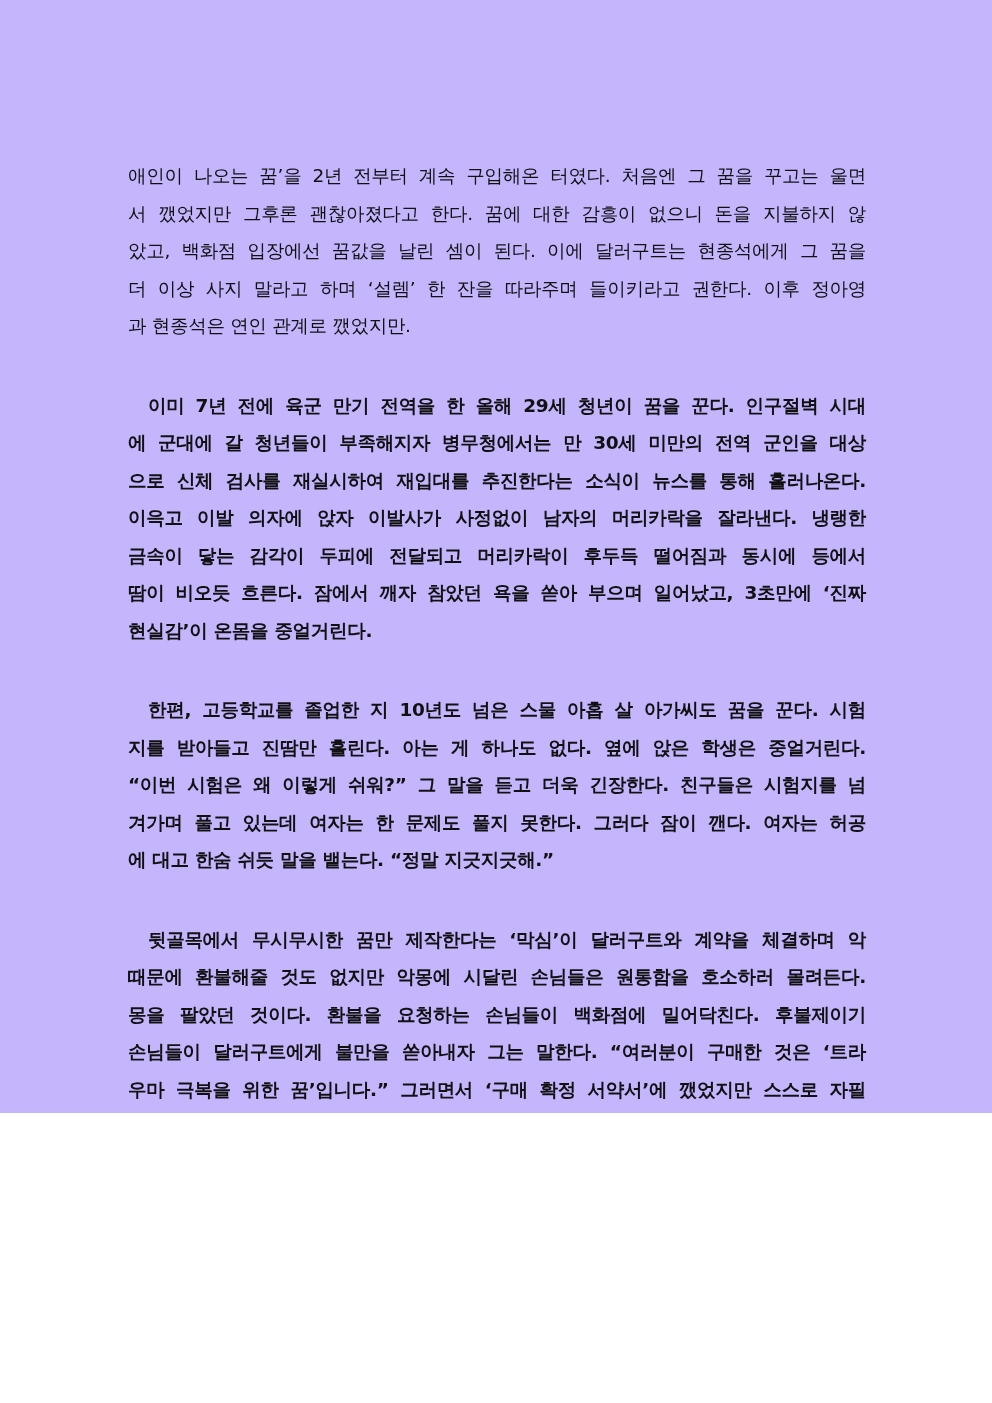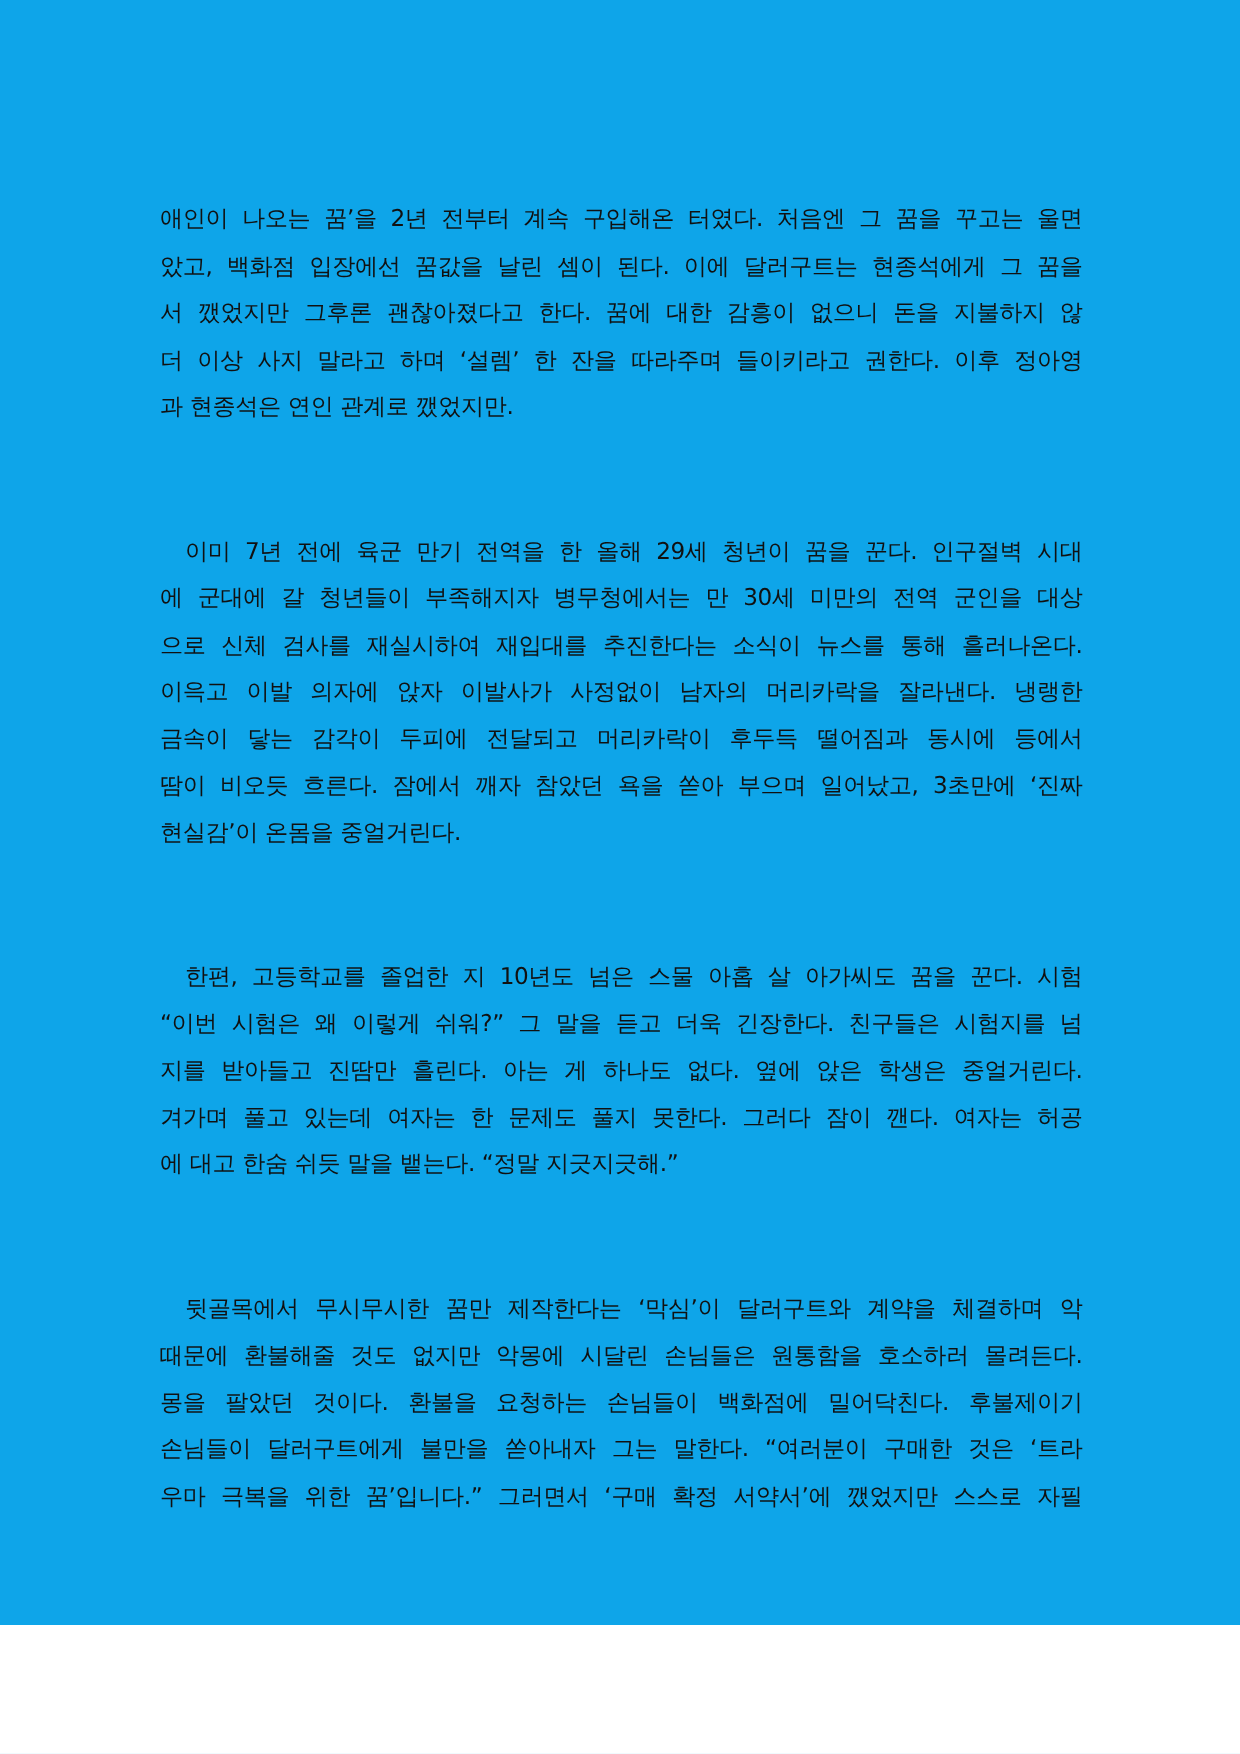--- a/index.html
+++ b/index.html
@@ -1,55 +1,55 @@
 <!DOCTYPE html>
 <html><head>
 <meta charset="utf-8">
 <style>
   html, body { margin:0; padding:0; background:#ffffff; }
   body { width:992px; height:1403px; position:relative; overflow:hidden;
          font-family:"DejaVu Sans", "Liberation Sans", sans-serif; color:#111111; }
-  .page { position:absolute; left:0; top:0; width:992px; height:1300px; background:#0ea5e9; }
+  .page { position:absolute; left:0; top:0; width:992px; height:1113px; background:#c4b5fd; }
   .text-block { position:absolute; left:128px; width:738px; top:157px; }
   .para { margin:0; }
-  .para + .para { margin-top:78px; }
+  .para + .para { margin-top:42px;font-weight:bold; }
   .line { display:block; height:37.5px; line-height:37.5px; font-size:18.5px;
           text-align:justify; text-align-last:justify; white-space:nowrap; overflow:visible;
           letter-spacing:-0.3px; }
   .line.last { text-align-last:left; }
   .line.indent { text-indent:20px; }
 </style>
 </head>
 <body>
 
 <div class="page">
   <div class="text-block">
 
     <p class="para">
       <span class="line">애인이 나오는 꿈’을 2년 전부터 계속 구입해온 터였다. 처음엔 그 꿈을 꾸고는 울면</span>
+      <span class="line">서 깼었지만 그후론 괜찮아졌다고 한다. 꿈에 대한 감흥이 없으니 돈을 지불하지 않</span>
       <span class="line">았고, 백화점 입장에선 꿈값을 날린 셈이 된다. 이에 달러구트는 현종석에게 그 꿈을</span>
-      <span class="line">서 깼었지만 그후론 괜찮아졌다고 한다. 꿈에 대한 감흥이 없으니 돈을 지불하지 않</span>
       <span class="line">더 이상 사지 말라고 하며 ‘설렘’ 한 잔을 따라주며 들이키라고 권한다. 이후 정아영</span>
       <span class="line last">과 현종석은 연인 관계로 깼었지만.</span>
     </p>
 
     <p class="para">
       <span class="line indent">이미 7년 전에 육군 만기 전역을 한 올해 29세 청년이 꿈을 꾼다. 인구절벽 시대</span>
       <span class="line">에 군대에 갈 청년들이 부족해지자 병무청에서는 만 30세 미만의 전역 군인을 대상</span>
       <span class="line">으로 신체 검사를 재실시하여 재입대를 추진한다는 소식이 뉴스를 통해 흘러나온다.</span>
       <span class="line">이윽고 이발 의자에 앉자 이발사가 사정없이 남자의 머리카락을 잘라낸다. 냉랭한</span>
       <span class="line">금속이 닿는 감각이 두피에 전달되고 머리카락이 후두득 떨어짐과 동시에 등에서</span>
       <span class="line">땀이 비오듯 흐른다. 잠에서 깨자 참았던 욕을 쏟아 부으며 일어났고, 3초만에 ‘진짜</span>
       <span class="line last">현실감’이 온몸을 중얼거린다.</span>
     </p>
 
     <p class="para">
       <span class="line indent">한편, 고등학교를 졸업한 지 10년도 넘은 스물 아홉 살 아가씨도 꿈을 꾼다. 시험</span>
+      <span class="line">지를 받아들고 진땀만 흘린다. 아는 게 하나도 없다. 옆에 앉은 학생은 중얼거린다.</span>
       <span class="line">“이번 시험은 왜 이렇게 쉬워?” 그 말을 듣고 더욱 긴장한다. 친구들은 시험지를 넘</span>
-      <span class="line">지를 받아들고 진땀만 흘린다. 아는 게 하나도 없다. 옆에 앉은 학생은 중얼거린다.</span>
       <span class="line">겨가며 풀고 있는데 여자는 한 문제도 풀지 못한다. 그러다 잠이 깬다. 여자는 허공</span>
       <span class="line last">에 대고 한숨 쉬듯 말을 뱉는다. “정말 지긋지긋해.”</span>
     </p>
 
     <p class="para">
       <span class="line indent">뒷골목에서 무시무시한 꿈만 제작한다는 ‘막심’이 달러구트와 계약을 체결하며 악</span>
       <span class="line">때문에 환불해줄 것도 없지만 악몽에 시달린 손님들은 원통함을 호소하러 몰려든다.</span>
       <span class="line">몽을 팔았던 것이다. 환불을 요청하는 손님들이 백화점에 밀어닥친다. 후불제이기</span>
       <span class="line">손님들이 달러구트에게 불만을 쏟아내자 그는 말한다. “여러분이 구매한 것은 ‘트라</span>
       <span class="line">우마 극복을 위한 꿈’입니다.” 그러면서 ‘구매 확정 서약서’에 깼었지만 스스로 자필</span>

